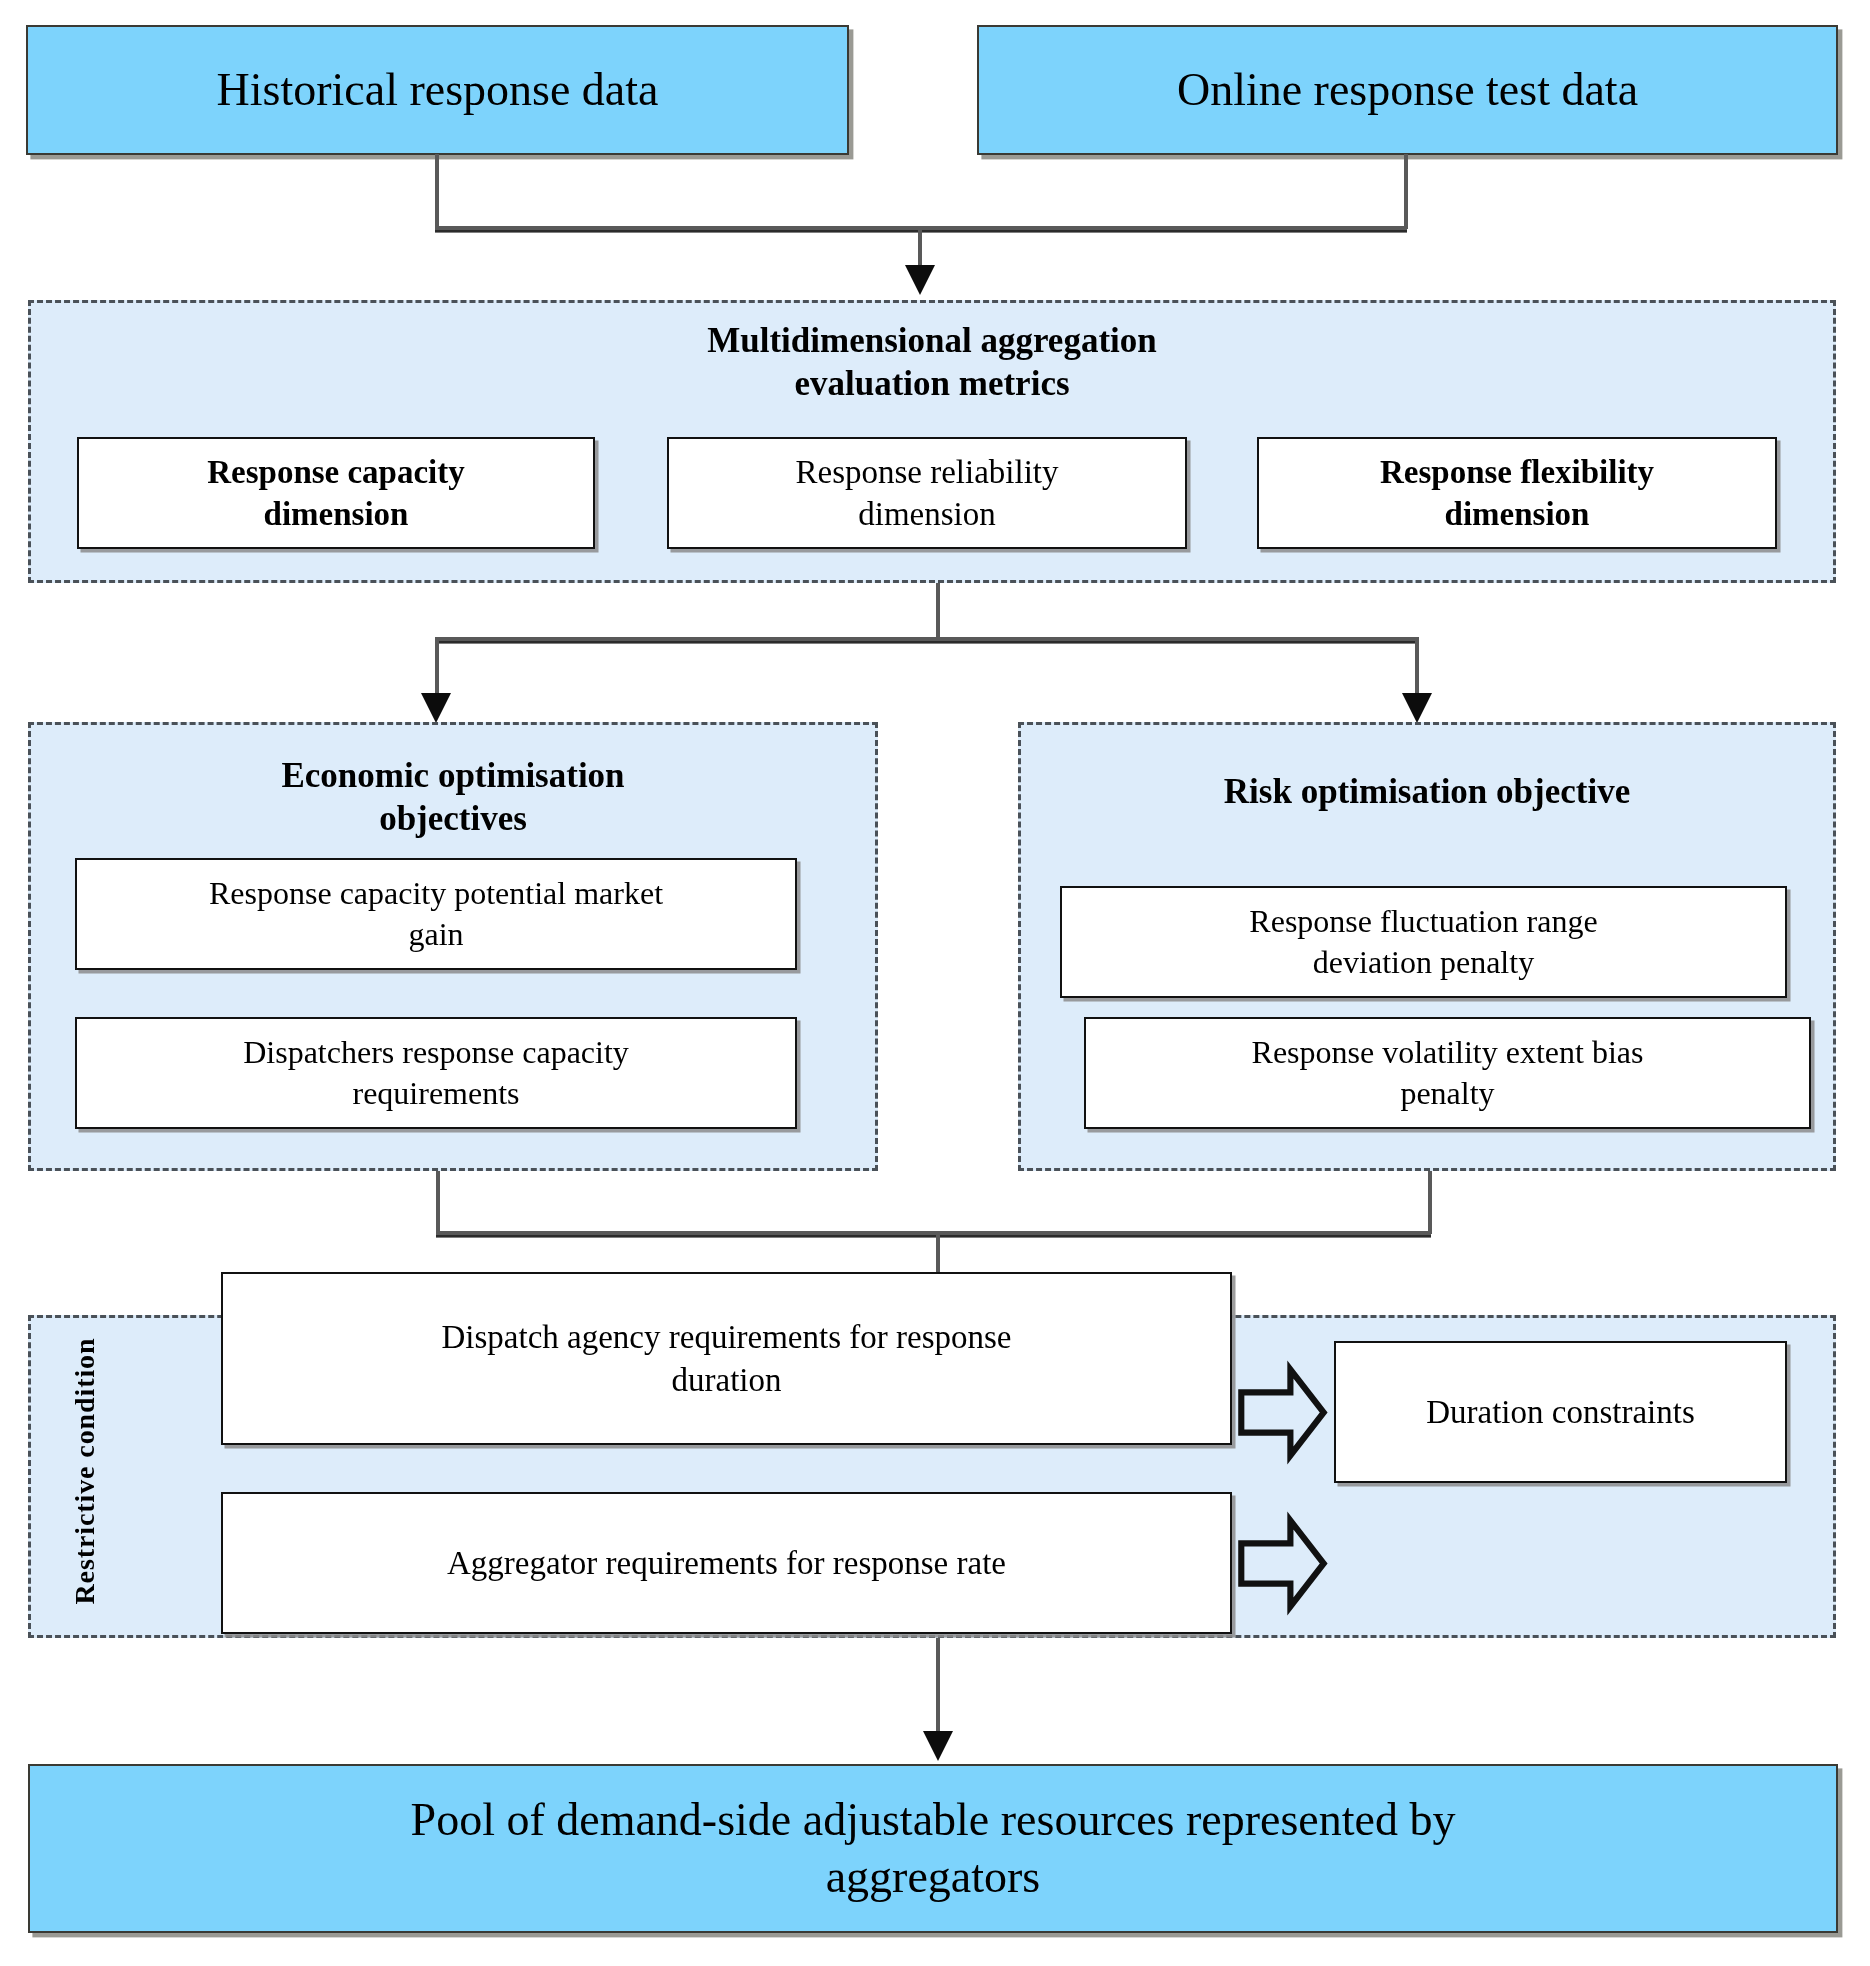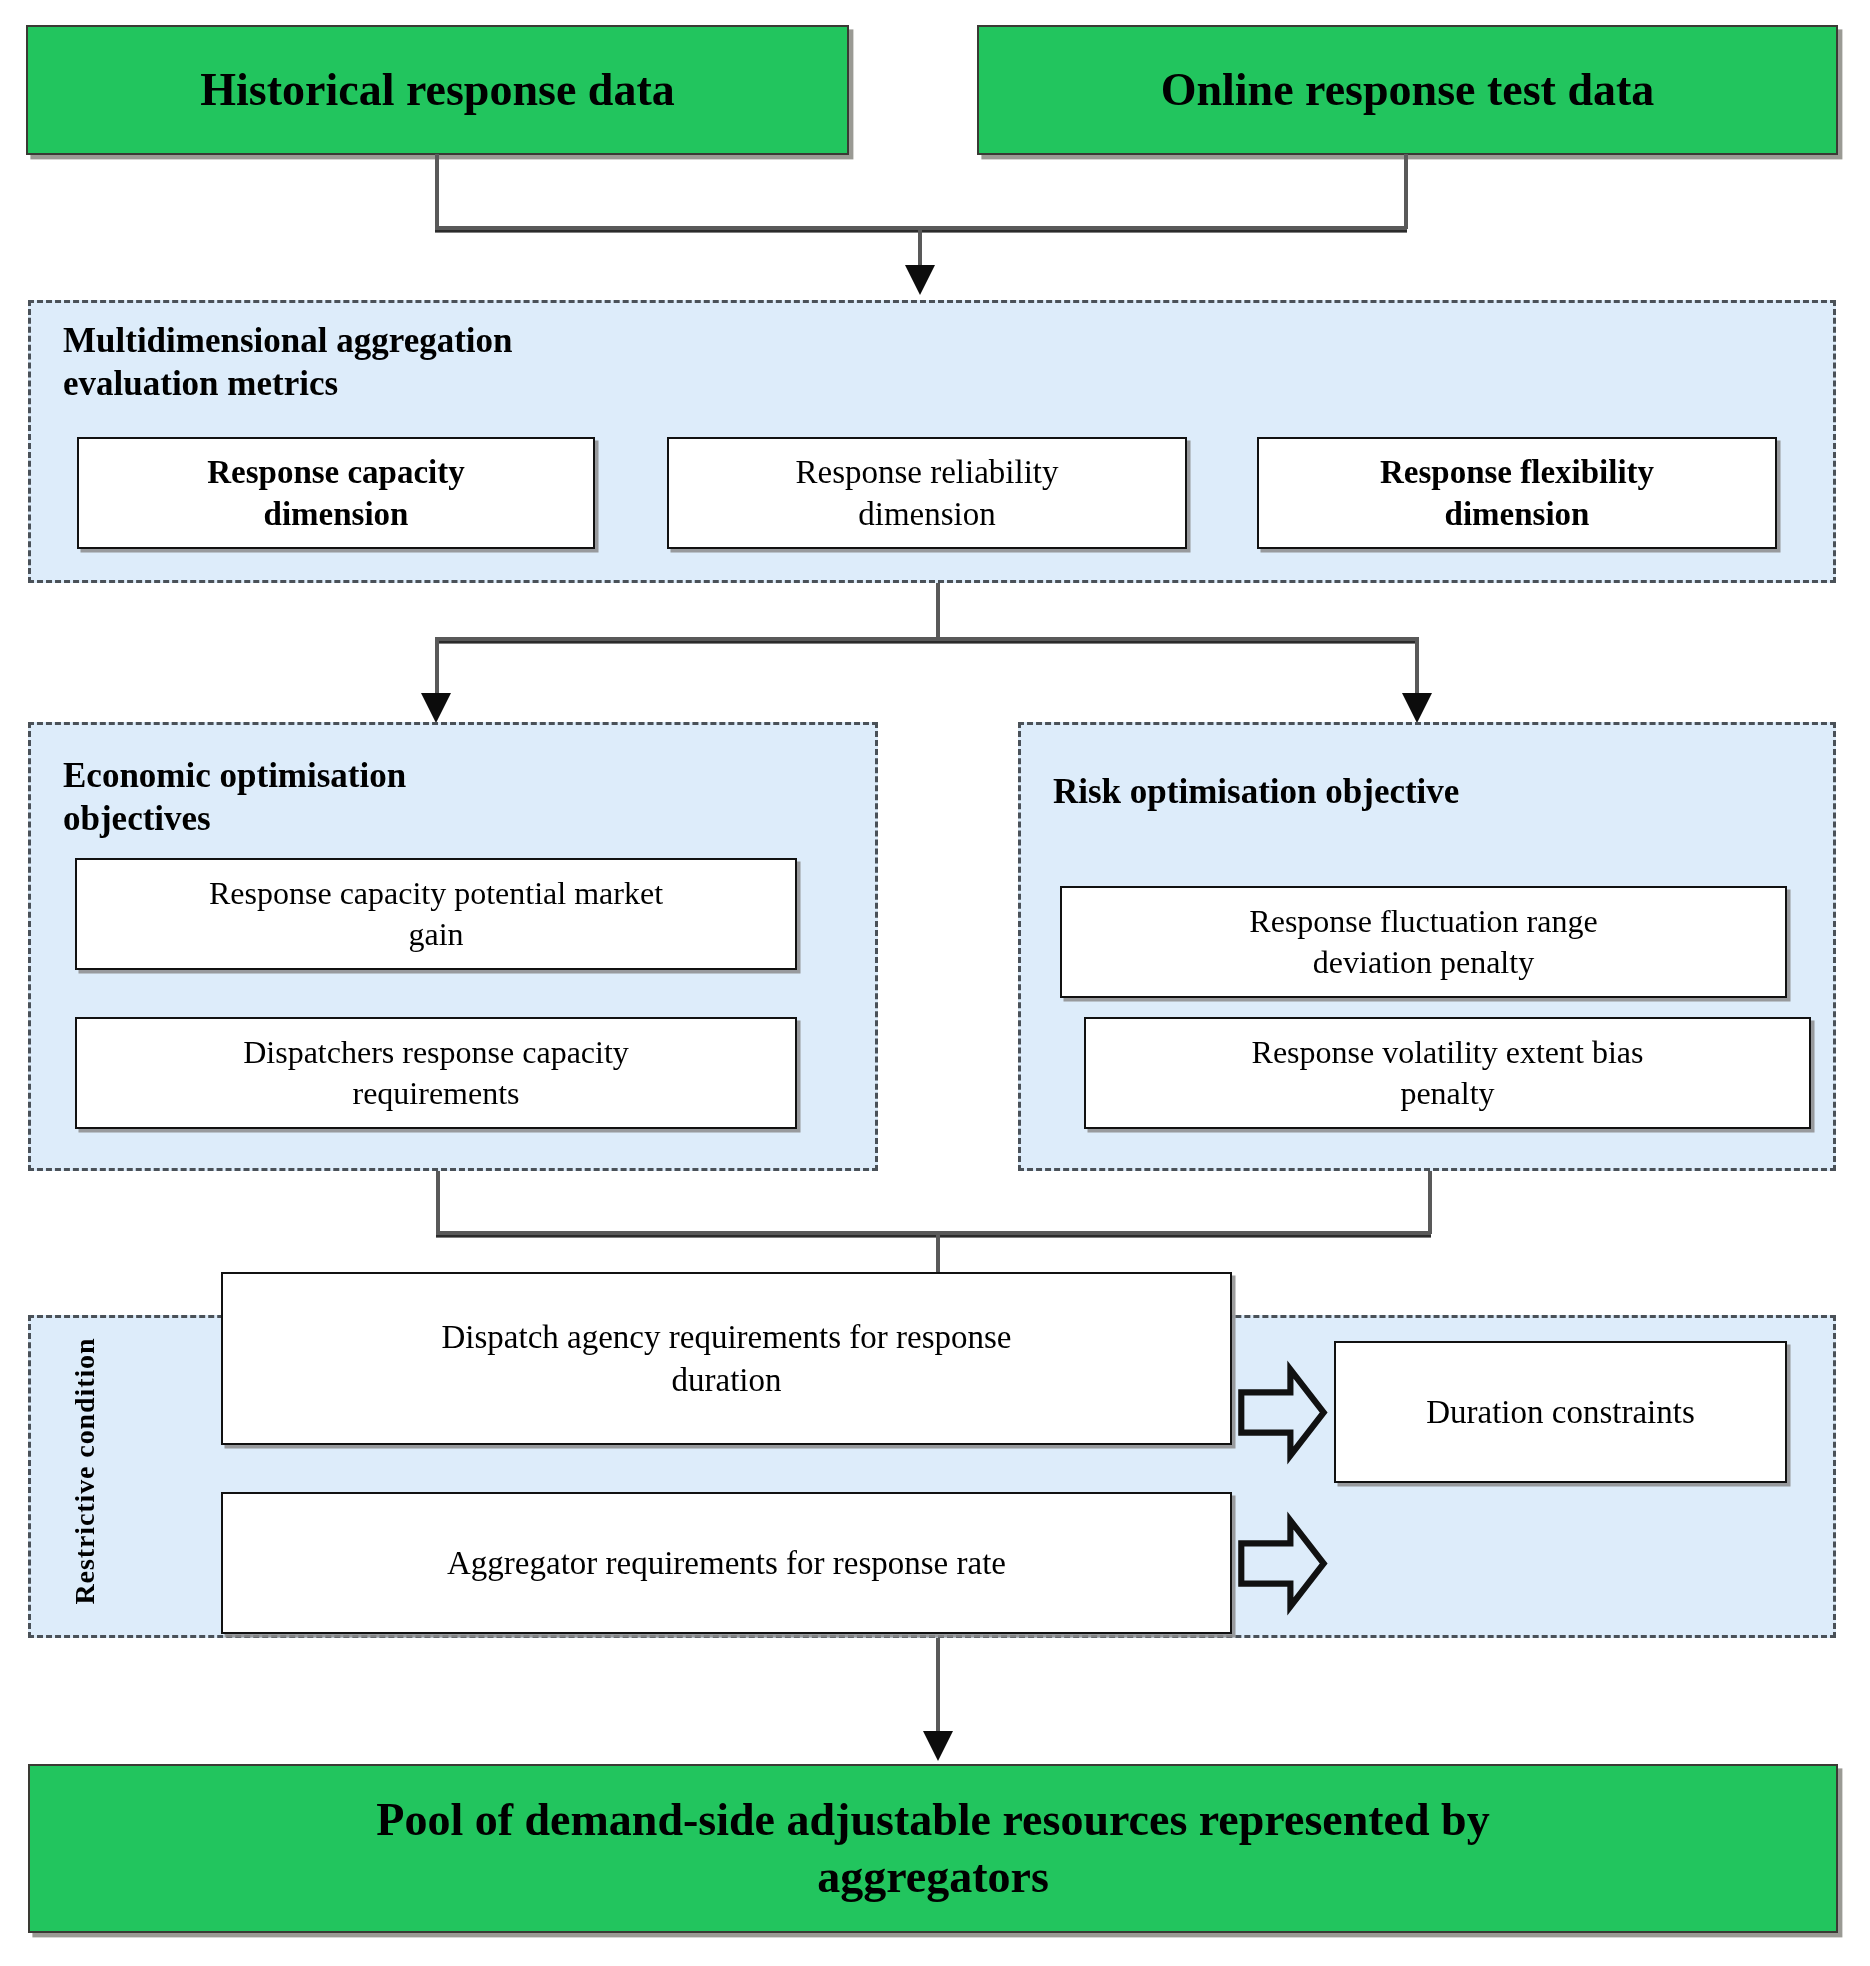--- a/index.html
+++ b/index.html
@@ -4,47 +4,46 @@
 <style>
   html,body{margin:0;padding:0;background:#ffffff;}
   body{width:1871px;height:1966px;font-family:"Liberation Serif", serif;}
   #canvas{position:relative;width:1871px;height:1966px;overflow:hidden;background:#fff;}
 
   
   .abs{position:absolute;box-sizing:border-box;}
 
   
   .cream{
-    background:#22c55e;
+    background:#7dd3fc;
     border:2.6px solid #3a3a34;
     box-shadow:4.4px 4.4px 0 0 rgba(120,120,112,.75);
     display:flex;align-items:center;justify-content:center;text-align:center;
-    font-weight:bold;color:#000;
+    font-weight:normal;color:#000;
     line-height:1.22;
   }
 
   
   .panel{
     background:#ddecfa;
     border:3.5px dashed #4a5158;
   }
 
   
   .wbox{
     background:#ffffff;
     border:2.6px solid #111111;
     box-shadow:3.5px 3.5px 0 0 rgba(140,140,140,.85);
     display:flex;align-items:center;justify-content:center;text-align:center;
     color:#000;line-height:1.28;
   }
 
   .panel-title{
-    position:absolute;font-weight:bold;color:#000;
+    position:absolute;text-align:center;font-weight:bold;color:#000;
     line-height:1.22;
-    padding-left:35px;
   }
 
   
   .ln-v{position:absolute;background:#595959;width:3.5px;}
   .ln-h{position:absolute;background:#595959;height:3.5px;box-shadow:0 2.6px 0 0 #2b2b2b;}
   .arw{position:absolute;width:0;height:0;border-left:15px solid transparent;border-right:15px solid transparent;border-top:30px solid #0c0c0c;}
 
   
   .blockarrow{position:absolute;}
 

